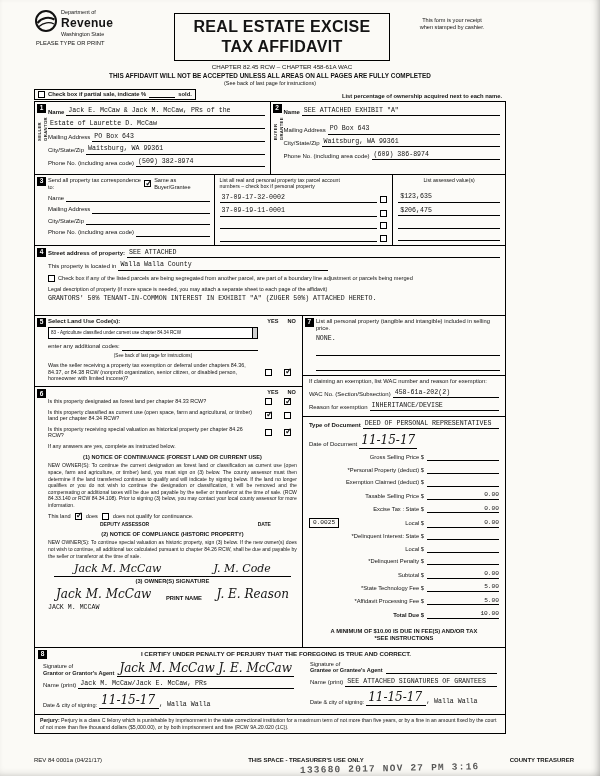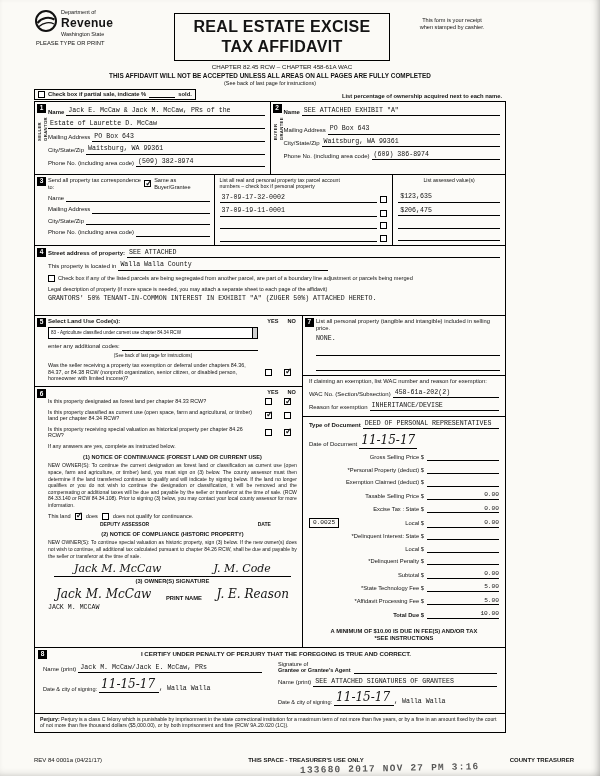--- a/index.html
+++ b/index.html
@@ -492,20 +492,27 @@
       </div>
     </div>
 
     <div class="sec8">
       <div class="certify-row">
         <span class="num inline">8</span>
         <span class="txt">I CERTIFY UNDER PENALTY OF PERJURY THAT THE FOREGOING IS TRUE AND CORRECT.</span>
       </div>
       <div class="sig-cols">
         <div class="sig-col">
+          <div class="sig-top">
+            <span class="sig-lbls">
+              <div>Signature of</div>
+              <div class="b">Grantor or Grantor's Agent</div>
+            </span>
+            <span class="fill"><span class="hand">Jack M. McCaw   J. E. McCaw</span></span>
+          </div>
           <div class="field">
             <span class="lbl">Name (print)</span>
             <span class="fill"><span class="typed">Jack M. McCaw/Jack E. McCaw, PRs</span></span>
           </div>
           <div class="date-row">
             <span class="lbl">Date &amp; city of signing:</span>
             <span class="fill" style="max-width:60px;"><span class="hand">11-15-17</span></span>
             <span class="typed">, Walla Walla</span>
           </div>
         </div>

